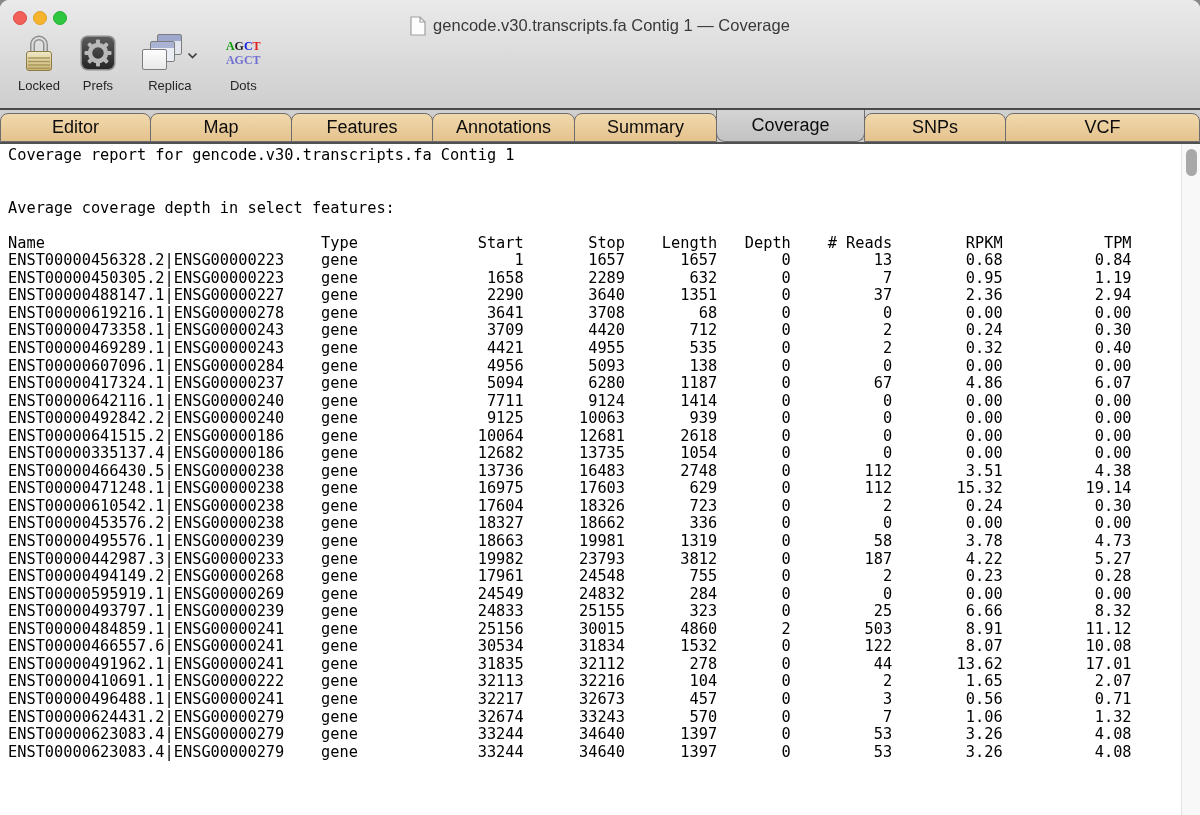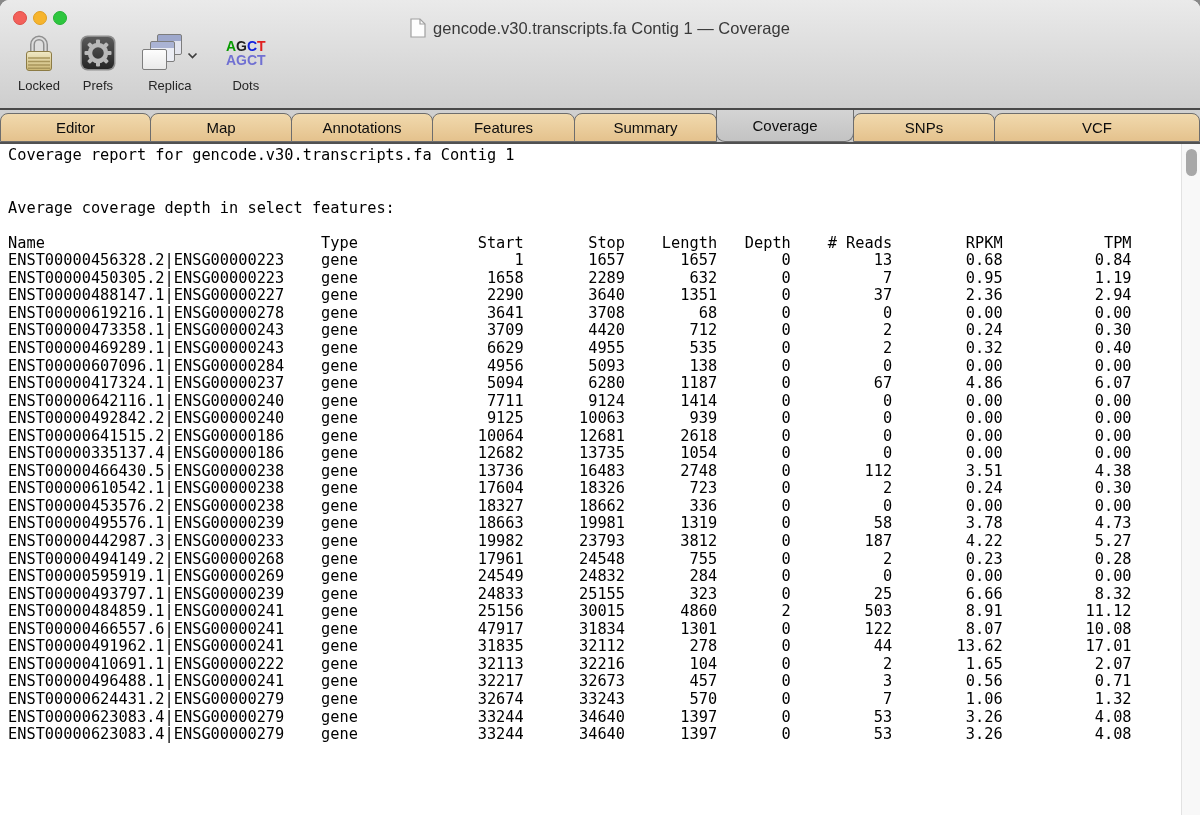--- a/index.html
+++ b/index.html
@@ -15,62 +15,62 @@
     background:linear-gradient(#eaeaea,#cecece);
     border-bottom:2px solid #494949;
     box-sizing:content-box;
   }
   .titlebar{position:relative;height:30px;}
   .traffic-lights{position:absolute;left:13px;top:11px;display:flex;gap:6px;}
   .tl{width:14px;height:14px;border-radius:50%;display:inline-block;box-sizing:border-box;}
   .tl.red{background:#f3605a;border:1px solid #dd4d47;}
   .tl.yellow{background:#f6b42c;border:1px solid #e0a022;}
   .tl.green{background:#2dc63e;border:1px solid #24b234;}
-  .title-area{height:30px;display:flex;align-items:flex-end;justify-content:center;padding-top:8px;}
+  .title-area{height:30px;display:flex;align-items:flex-start;justify-content:center;padding-top:16px;}
   .win-title{font-size:16.5px;color:#393939;margin-left:7px;}
   
   .toolbar{display:flex;align-items:flex-start;padding-left:16px;height:78px;}
   .titem{display:flex;flex-direction:column;align-items:center;cursor:default;}
   .titem .iconbox{height:46px;display:flex;align-items:center;}
   .titem .tlabel{font-size:13px;color:#262626;margin-top:2px;}
   .titem.locked{margin-left:2px;}
   .titem.prefs{margin-left:20px;}
   .titem.replica{margin-left:26px;}
   .titem.dots{margin-left:28px;}
   .gear-tile{width:36px;height:36px;}
   
   .stackwrap{display:flex;align-items:center;}
   .stack{position:relative;width:42px;height:38px;}
   .sheet{position:absolute;width:25px;height:21px;border:1px solid #7d7d7d;border-radius:2px;box-sizing:border-box;}
   .sheet.s1{left:15px;top:0;background:linear-gradient(#9ea8cc 0 32%,#e3e5ee 32%);}
   .sheet.s2{left:8px;top:7px;background:linear-gradient(#aab3d4 0 32%,#eceef5 32%);}
   .sheet.s3{left:0;top:15px;background:linear-gradient(#fdfdfd,#e9e9e9);}
   .chev{margin-left:3px;margin-top:6px;}
   
-  .agct{font-family:Liberation Sans, sans-serif;font-weight:bold;font-size:14px;line-height:14px;letter-spacing:0;}
+  .agct{font-family:Liberation Serif, serif;font-weight:bold;font-size:12px;line-height:14px;letter-spacing:0;}
   
   .tabbar{
     display:flex;height:34px;box-sizing:border-box;
     background:linear-gradient(#d1d1d1,#c7c7c7);
     border-bottom:2px solid #515151;
   }
   .tab{
     box-sizing:border-box;margin-top:3px;height:29px;margin-left:-1px;
     background:linear-gradient(#f1d9ad,#e4c28d);
     border:1px solid #6d6d6d;border-radius:8px 8px 0 0;
     display:flex;align-items:center;justify-content:center;
-    font-size:15px;color:#0d0d0d;cursor:default;flex:none;
+    font-size:18px;color:#0d0d0d;cursor:default;flex:none;
   }
   .tab:first-child{margin-left:0;}
   .tab:nth-child(1){width:151px;}
   .tab:nth-child(2){width:142px;}
   .tab:nth-child(3){width:142px;}
   .tab:nth-child(4){width:143px;}
   .tab:nth-child(5){width:143px;}
-  .tab:nth-child(6){width:138px;}
+  .tab:nth-child(6){width:149px;}
   .tab:nth-child(7){width:142px;}
   .tab:nth-child(8){flex:1;}
   .tab.selected{
     margin-top:0;height:32px;
     background:linear-gradient(#d4d4d4,#c3c3c3);
     border-top:none;border-radius:0 0 9px 9px;
   }
   
   .content{position:relative;height:673px;background:#fff;overflow:hidden;}
   .report{
@@ -183,58 +183,59 @@
         </div>
         <span class="tlabel">Dots</span>
       </div>
 
     </div>
   </div>
 
   <div class="tabbar" id="tabbar">
       <div class="tab">Editor</div>
       <div class="tab">Map</div>
+      <div class="tab">Features</div>
       <div class="tab">Annotations</div>
-      <div class="tab">Features</div>
       <div class="tab">Summary</div>
       <div class="tab selected">Coverage</div>
       <div class="tab">SNPs</div>
       <div class="tab">VCF</div>
     </div>
 
   <div class="content">
     <div class="report" id="report-text">
         <div class="rline">Coverage report for gencode.v30.transcripts.fa Contig 1</div>
         <div class="rline"></div>
         <div class="rline"></div>
         <div class="rline">Average coverage depth in select features:</div>
         <div class="rline"></div>
         <div class="rline">Name                              Type             Start       Stop    Length   Depth    # Reads        RPKM           TPM</div>
         <div class="rline">ENST00000456328.2|ENSG00000223    gene                 1       1657      1657       0         13        0.68          0.84</div>
         <div class="rline">ENST00000450305.2|ENSG00000223    gene              1658       2289       632       0          7        0.95          1.19</div>
         <div class="rline">ENST00000488147.1|ENSG00000227    gene              2290       3640      1351       0         37        2.36          2.94</div>
         <div class="rline">ENST00000619216.1|ENSG00000278    gene              3641       3708        68       0          0        0.00          0.00</div>
         <div class="rline">ENST00000473358.1|ENSG00000243    gene              3709       4420       712       0          2        0.24          0.30</div>
-        <div class="rline">ENST00000469289.1|ENSG00000243    gene              6629       4955       535       0          2        0.32          0.40</div>
+        <div class="rline">ENST00000469289.1|ENSG00000243    gene              4421       4955       535       0          2        0.32          0.40</div>
         <div class="rline">ENST00000607096.1|ENSG00000284    gene              4956       5093       138       0          0        0.00          0.00</div>
         <div class="rline">ENST00000417324.1|ENSG00000237    gene              5094       6280      1187       0         67        4.86          6.07</div>
         <div class="rline">ENST00000642116.1|ENSG00000240    gene              7711       9124      1414       0          0        0.00          0.00</div>
         <div class="rline">ENST00000492842.2|ENSG00000240    gene              9125      10063       939       0          0        0.00          0.00</div>
         <div class="rline">ENST00000641515.2|ENSG00000186    gene             10064      12681      2618       0          0        0.00          0.00</div>
         <div class="rline">ENST00000335137.4|ENSG00000186    gene             12682      13735      1054       0          0        0.00          0.00</div>
         <div class="rline">ENST00000466430.5|ENSG00000238    gene             13736      16483      2748       0        112        3.51          4.38</div>
+        <div class="rline">ENST00000471248.1|ENSG00000238    gene             16975      17603       629       0        112       15.32         19.14</div>
         <div class="rline">ENST00000610542.1|ENSG00000238    gene             17604      18326       723       0          2        0.24          0.30</div>
         <div class="rline">ENST00000453576.2|ENSG00000238    gene             18327      18662       336       0          0        0.00          0.00</div>
         <div class="rline">ENST00000495576.1|ENSG00000239    gene             18663      19981      1319       0         58        3.78          4.73</div>
         <div class="rline">ENST00000442987.3|ENSG00000233    gene             19982      23793      3812       0        187        4.22          5.27</div>
         <div class="rline">ENST00000494149.2|ENSG00000268    gene             17961      24548       755       0          2        0.23          0.28</div>
         <div class="rline">ENST00000595919.1|ENSG00000269    gene             24549      24832       284       0          0        0.00          0.00</div>
         <div class="rline">ENST00000493797.1|ENSG00000239    gene             24833      25155       323       0         25        6.66          8.32</div>
         <div class="rline">ENST00000484859.1|ENSG00000241    gene             25156      30015      4860       2        503        8.91         11.12</div>
-        <div class="rline">ENST00000466557.6|ENSG00000241    gene             47917      31834      1301       0        122        8.07         10.08</div>
+        <div class="rline">ENST00000466557.6|ENSG00000241    gene             30534      31834      1532       0        122        8.07         10.08</div>
         <div class="rline">ENST00000491962.1|ENSG00000241    gene             31835      32112       278       0         44       13.62         17.01</div>
         <div class="rline">ENST00000410691.1|ENSG00000222    gene             32113      32216       104       0          2        1.65          2.07</div>
         <div class="rline">ENST00000496488.1|ENSG00000241    gene             32217      32673       457       0          3        0.56          0.71</div>
         <div class="rline">ENST00000624431.2|ENSG00000279    gene             32674      33243       570       0          7        1.06          1.32</div>
         <div class="rline">ENST00000623083.4|ENSG00000279    gene             33244      34640      1397       0         53        3.26          4.08</div>
         <div class="rline">ENST00000623083.4|ENSG00000279    gene             33244      34640      1397       0         53        3.26          4.08</div>
       </div>
     <div class="scrollbar">
       <div class="thumb"></div>
     </div>

